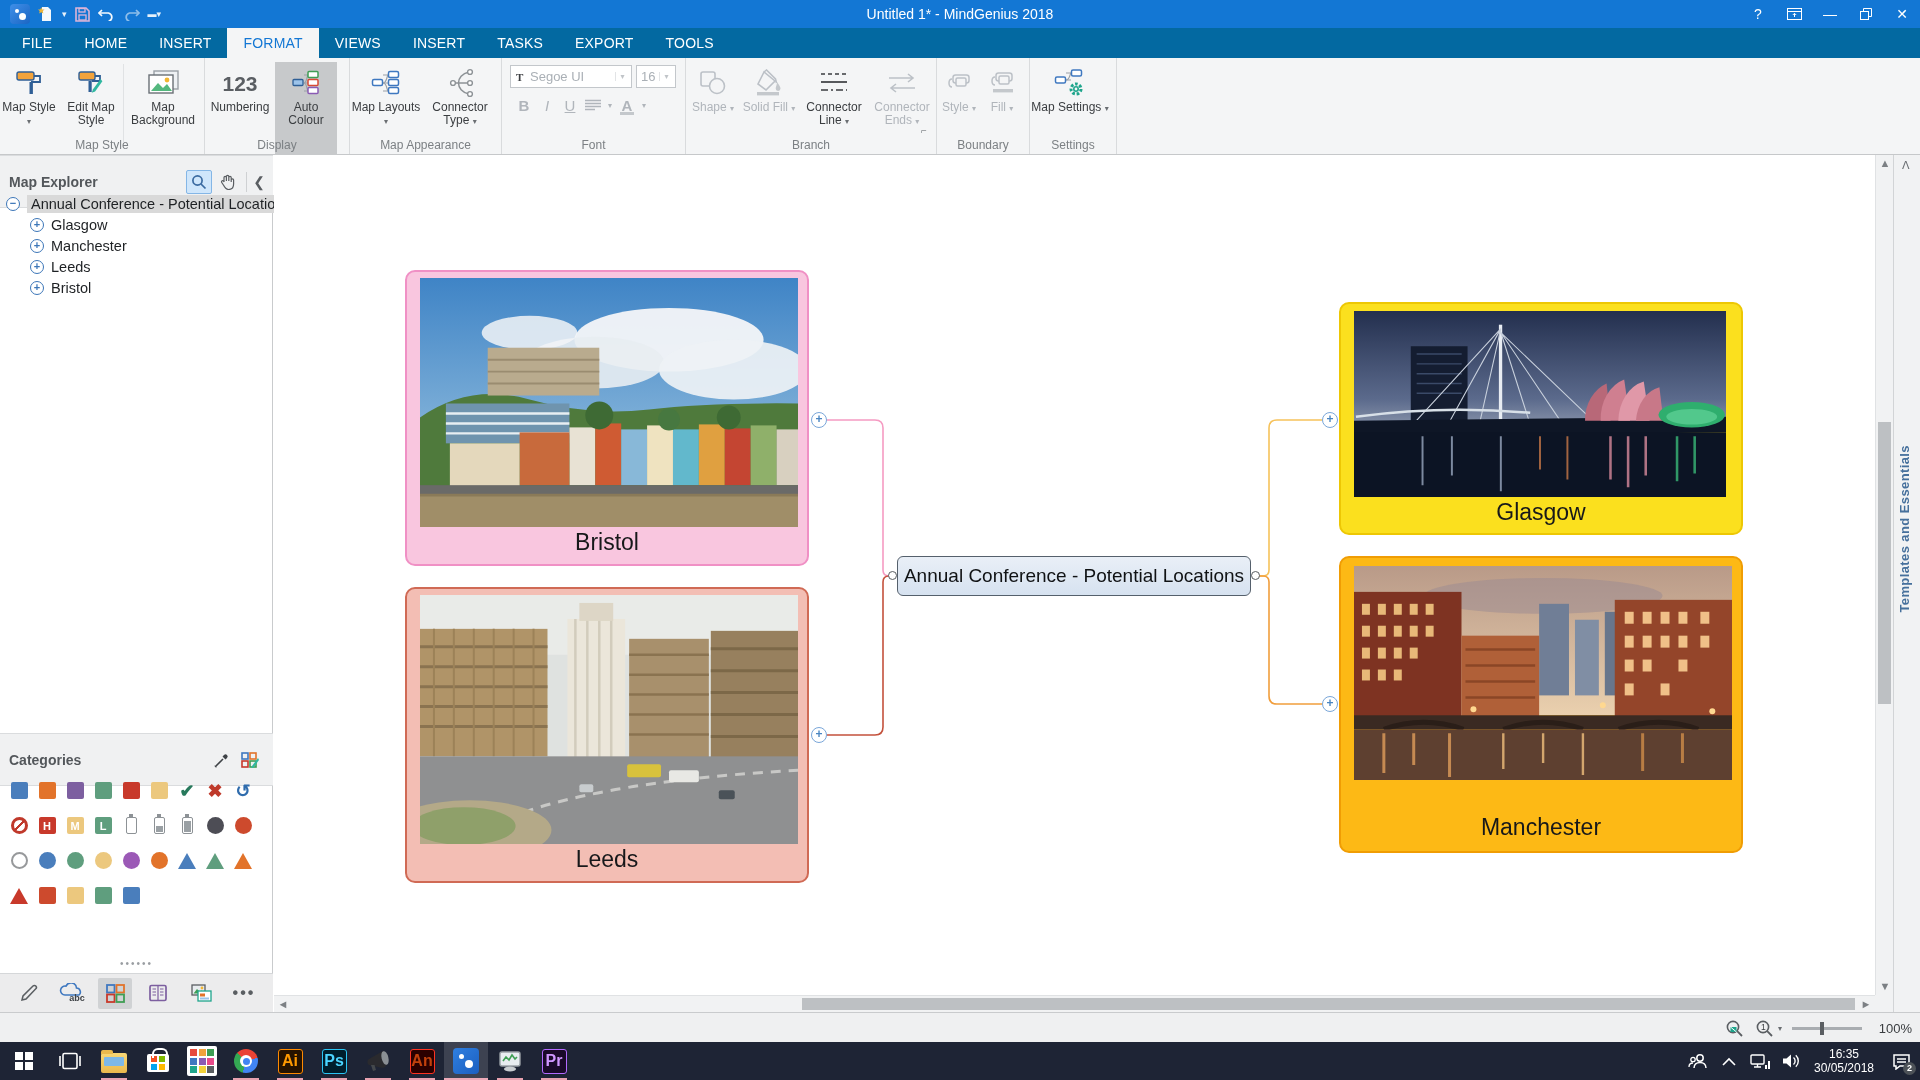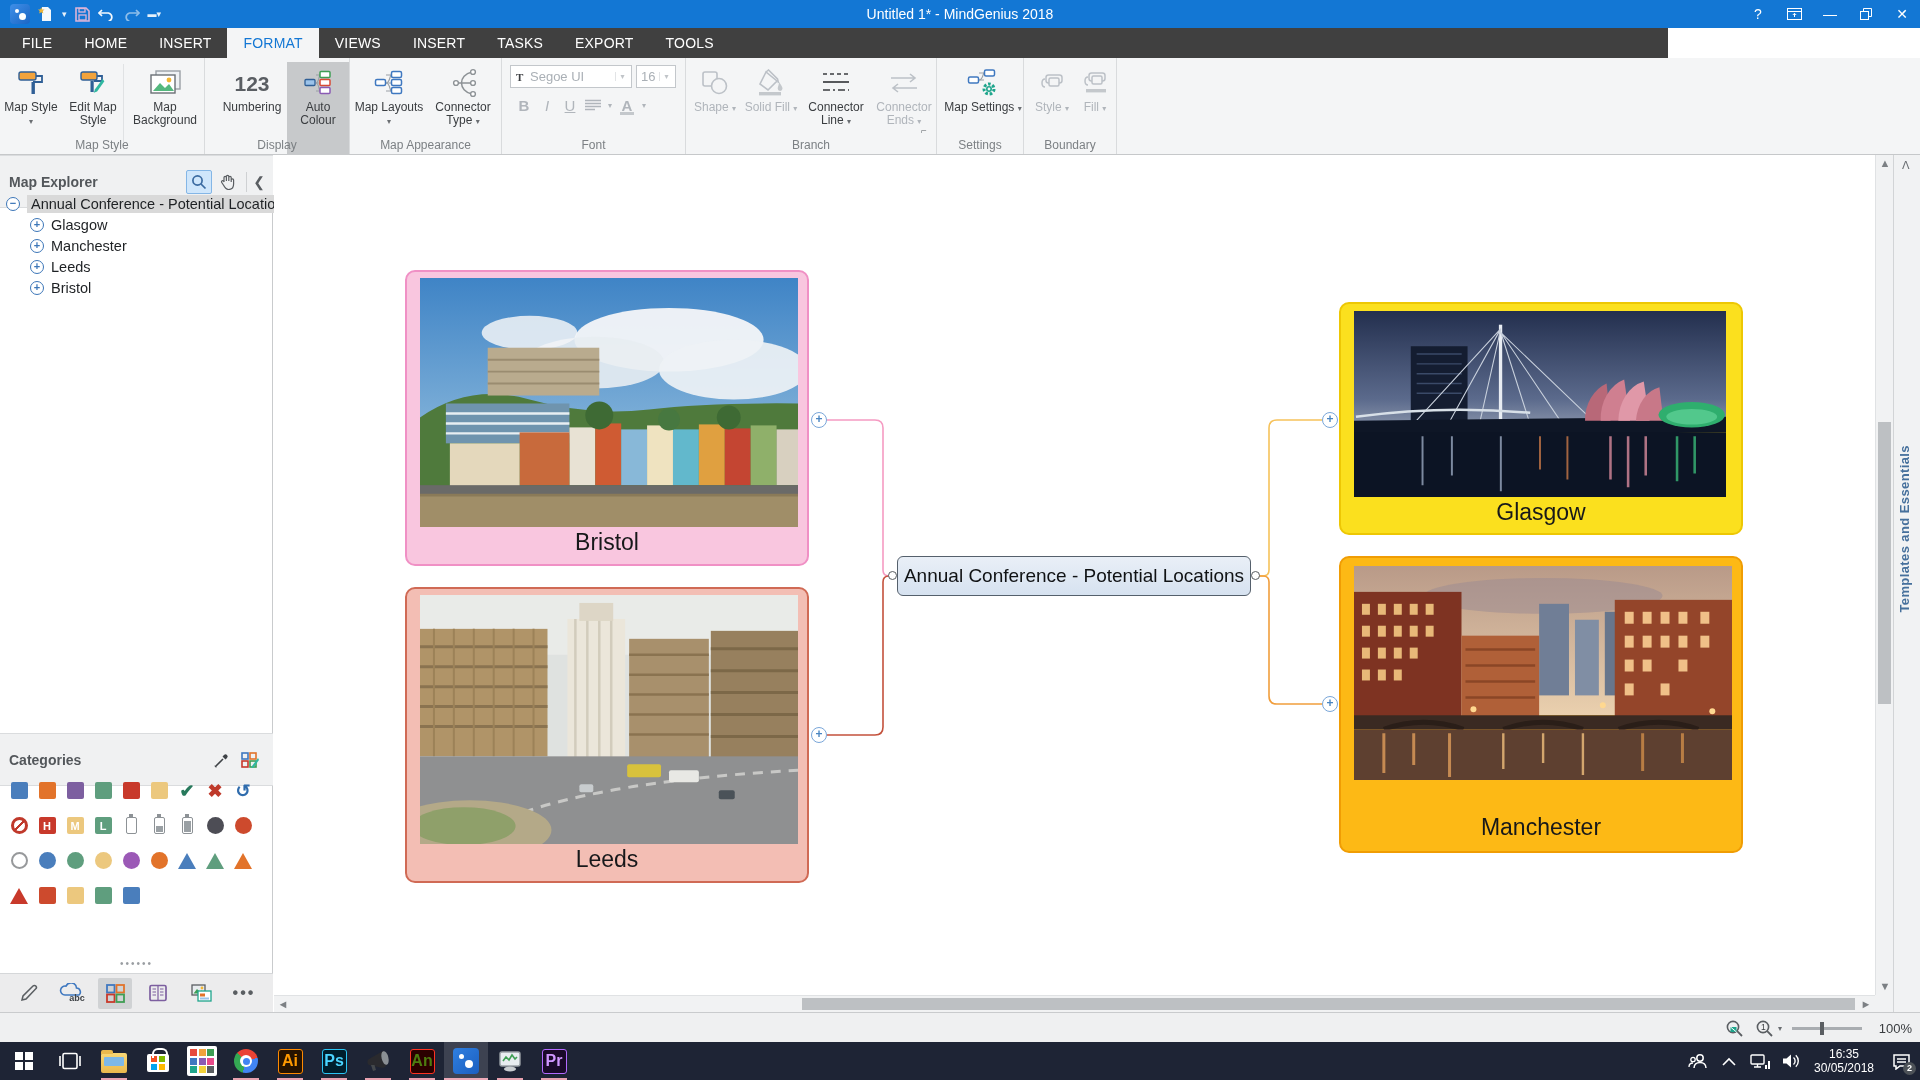--- a/index.html
+++ b/index.html
@@ -12,28 +12,28 @@
 .qat{display:flex;align-items:center;gap:8px;padding-left:10px}
 .mg-logo{width:20px;height:20px;border-radius:4px;background:linear-gradient(135deg,#3f8fe8,#1b66c4);position:relative}
 .mg-logo::before{content:"";position:absolute;left:5px;top:5px;width:4px;height:4px;border-radius:50%;background:#fff}
 .mg-logo::after{content:"";position:absolute;left:9px;top:9px;width:7px;height:7px;border-radius:50%;background:#fff}
 .qat-ic{font-size:14px;color:#fff;opacity:.95;line-height:20px}
 .qat-caret{font-size:9px;opacity:.9}
 #win-title{position:absolute;left:0;width:1920px;text-align:center;font-size:14px;color:#fff;pointer-events:none}
 .win-ctrls{position:absolute;right:0;top:0;height:28px;display:flex;align-items:center}
 .win-btn{width:36px;height:28px;display:flex;align-items:center;justify-content:center;font-size:14px;color:#fff}
 
-#tabrow{position:absolute;left:0;top:28px;width:1668px;height:30px;background:#404040;display:flex;padding-left:6px}
+#tabrow{position:absolute;left:0;top:28px;width:1920px;height:30px;background:#0369a1;display:flex;padding-left:6px}
 .rtab{height:30px;line-height:30px;padding:0 16px;color:#fff;font-size:14px;letter-spacing:.2px}
 .rtab.active{background:#f4f5f6;color:#1377d4}
 
 #ribbon{position:absolute;left:0;top:58px;width:1920px;height:97px;background:#f4f5f6;border-bottom:1px solid #c6c8ca;display:flex}
 .rgroup{position:relative;height:96px;border-right:1px solid #d9dbdd;flex:none}
 .glabel{position:absolute;bottom:2px;left:0;width:100%;text-align:center;font-size:12px;color:#7c8084}
-.btnrow{display:flex;justify-content:flex-end;padding-top:4px}
+.btnrow{display:flex;justify-content:flex-start;padding-top:4px}
 .bigbtn{text-align:center;font-size:12px;line-height:13px;color:#3a3d40;padding-top:3px;height:76px}
 .bigbtn .bicon{height:36px;display:flex;align-items:center;justify-content:center}
 .bigbtn.sel{background:#c7c9cb;height:96px}
 .bigbtn.dis{color:#b0b5bb}
 .caret{font-size:8px;color:#6a6e72}
 .dis .caret{color:#b0b5bb}
 .subdiv{position:absolute;top:6px;width:1px;height:78px;background:#e0e2e4}
 .launcher{position:absolute;right:3px;bottom:16px;width:12px;height:12px;color:#8a8e92;font-size:10px;line-height:10px}
 
 .fontrow{display:flex;gap:4px;padding:7px 8px 0 8px}
@@ -364,64 +364,64 @@
                 <path d="M28 18H4m5-4-5 4 5 4" fill="none" stroke="#bcc1c7" stroke-width="1.6"></path>
               </svg>
           </div>
           <span>Connector Ends</span> <span class="caret">▾</span>
         </div>
       </div>
       <div class="launcher">⌐</div>
       <div class="glabel">Branch</div>
     </div>
 
+    <div class="rgroup" style="width:93px">
+      <div class="btnrow">
+        <div class="bigbtn dis" style="width:44px">
+          <div class="bicon">
+            <svg width="30" height="28" viewBox="0 0 30 28">
+                <path d="M8 10C4 10 4 18 8 18" fill="none" stroke="#bcc1c7" stroke-width="1.5"></path>
+                <rect x="9" y="6" width="16" height="8" rx="2.5" fill="none" stroke="#bcc1c7" stroke-width="1.5"></rect>
+                <rect x="12" y="9" width="10" height="8" rx="1.5" fill="#f4f5f6" stroke="#bcc1c7" stroke-width="1.5"></rect>
+              </svg>
+          </div>
+          <span>Style</span> <span class="caret">▾</span>
+        </div>
+        <div class="bigbtn dis" style="width:42px">
+          <div class="bicon">
+            <svg width="30" height="28" viewBox="0 0 30 28">
+                <path d="M8 8C4 8 4 16 8 16" fill="none" stroke="#bcc1c7" stroke-width="1.5"></path>
+                <rect x="9" y="4" width="16" height="8" rx="2.5" fill="none" stroke="#bcc1c7" stroke-width="1.5"></rect>
+                <rect x="12" y="7" width="10" height="8" rx="1.5" fill="#f4f5f6" stroke="#bcc1c7" stroke-width="1.5"></rect>
+                <rect x="6" y="20" width="20" height="3.4" fill="#c4c8cc"></rect>
+              </svg>
+          </div>
+          <span>Fill</span> <span class="caret">▾</span>
+        </div>
+      </div>
+      <div class="glabel">Boundary</div>
+    </div>
+
     <div class="rgroup" style="width:87px">
       <div class="btnrow">
         <div class="bigbtn" style="width:80px">
           <div class="bicon">
             <svg width="32" height="30" viewBox="0 0 32 30">
                 <path d="M12 12h5m0-7h-5" stroke="#9aa0a6" stroke-width="1.2"></path>
                 <path d="M12 12c4 0 4-7 5-7" fill="none" stroke="#9aa0a6" stroke-width="1.2"></path>
                 <rect x="1.5" y="9" width="10" height="6" rx="1.5" fill="#fff" stroke="#3f78c0" stroke-width="1.5"></rect>
                 <rect x="17.5" y="2" width="10" height="6" rx="1.5" fill="#fff" stroke="#3f78c0" stroke-width="1.5"></rect>
                 <circle cx="22" cy="21" r="5" fill="none" stroke="#1fa58c" stroke-width="3" stroke-dasharray="2.6 1.8"></circle>
                 <circle cx="22" cy="21" r="2.2" fill="none" stroke="#1fa58c" stroke-width="1.6"></circle>
               </svg>
           </div>
           <span>Map Settings</span> <span class="caret">▾</span>
         </div>
       </div>
       <div class="glabel">Settings</div>
-    </div>
-
-    <div class="rgroup" style="width:93px">
-      <div class="btnrow">
-        <div class="bigbtn dis" style="width:44px">
-          <div class="bicon">
-            <svg width="30" height="28" viewBox="0 0 30 28">
-                <path d="M8 10C4 10 4 18 8 18" fill="none" stroke="#bcc1c7" stroke-width="1.5"></path>
-                <rect x="9" y="6" width="16" height="8" rx="2.5" fill="none" stroke="#bcc1c7" stroke-width="1.5"></rect>
-                <rect x="12" y="9" width="10" height="8" rx="1.5" fill="#f4f5f6" stroke="#bcc1c7" stroke-width="1.5"></rect>
-              </svg>
-          </div>
-          <span>Style</span> <span class="caret">▾</span>
-        </div>
-        <div class="bigbtn dis" style="width:42px">
-          <div class="bicon">
-            <svg width="30" height="28" viewBox="0 0 30 28">
-                <path d="M8 8C4 8 4 16 8 16" fill="none" stroke="#bcc1c7" stroke-width="1.5"></path>
-                <rect x="9" y="4" width="16" height="8" rx="2.5" fill="none" stroke="#bcc1c7" stroke-width="1.5"></rect>
-                <rect x="12" y="7" width="10" height="8" rx="1.5" fill="#f4f5f6" stroke="#bcc1c7" stroke-width="1.5"></rect>
-                <rect x="6" y="20" width="20" height="3.4" fill="#c4c8cc"></rect>
-              </svg>
-          </div>
-          <span>Fill</span> <span class="caret">▾</span>
-        </div>
-      </div>
-      <div class="glabel">Boundary</div>
     </div>
 
     <div style="flex:1;border:0" class="rgroup"></div>
   </div>
 
   <div id="leftpanel">
     <div class="phead" style="top:0">
       <span class="ptitle">Map Explorer</span>
       <span class="tool-ic sel">
         <svg width="16" height="16" viewBox="0 0 16 16">
@@ -925,21 +925,21 @@
     </div>
     <div class="tb-item">
       <svg width="26" height="24" viewBox="0 0 26 24">
           <path d="M4 16c-2-1-2-5 0-6l14-8c3-1 6 10 3 15-1.5 2.5-5 2-8 1z" fill="#2a2a2e"></path>
           <ellipse cx="20" cy="9" rx="3.4" ry="7" fill="#8a8f94" transform="rotate(-14 20 9)"></ellipse>
           <path d="M6 16l2 6 3-1-1.5-5" fill="#44484c"></path>
         </svg>
       <span class="runline"></span>
     </div>
     <div class="tb-item">
-      <span class="tile" style="background:#2b0000;border:1.6px solid #ff3322;color:#4d7c0f">An</span>
+      <span class="tile" style="background:#2b0000;border:1.6px solid #ff3322;color:#c2410c">An</span>
         <span class="runline"></span>
     </div>
     <div class="tb-item active">
         <span class="mg-tile"></span>
         <span class="runline"></span>
       </div>
     <div class="tb-item">
       <svg width="26" height="24" viewBox="0 0 26 24">
           <rect x="3" y="3" width="20" height="14" rx="2" fill="#e8ecf0" stroke="#9aa0a6" stroke-width="1.4"></rect>
           <path d="M6 12l3-4 3 3 3-5 3 4 2-2" fill="none" stroke="#3f9e54" stroke-width="1.6"></path>

